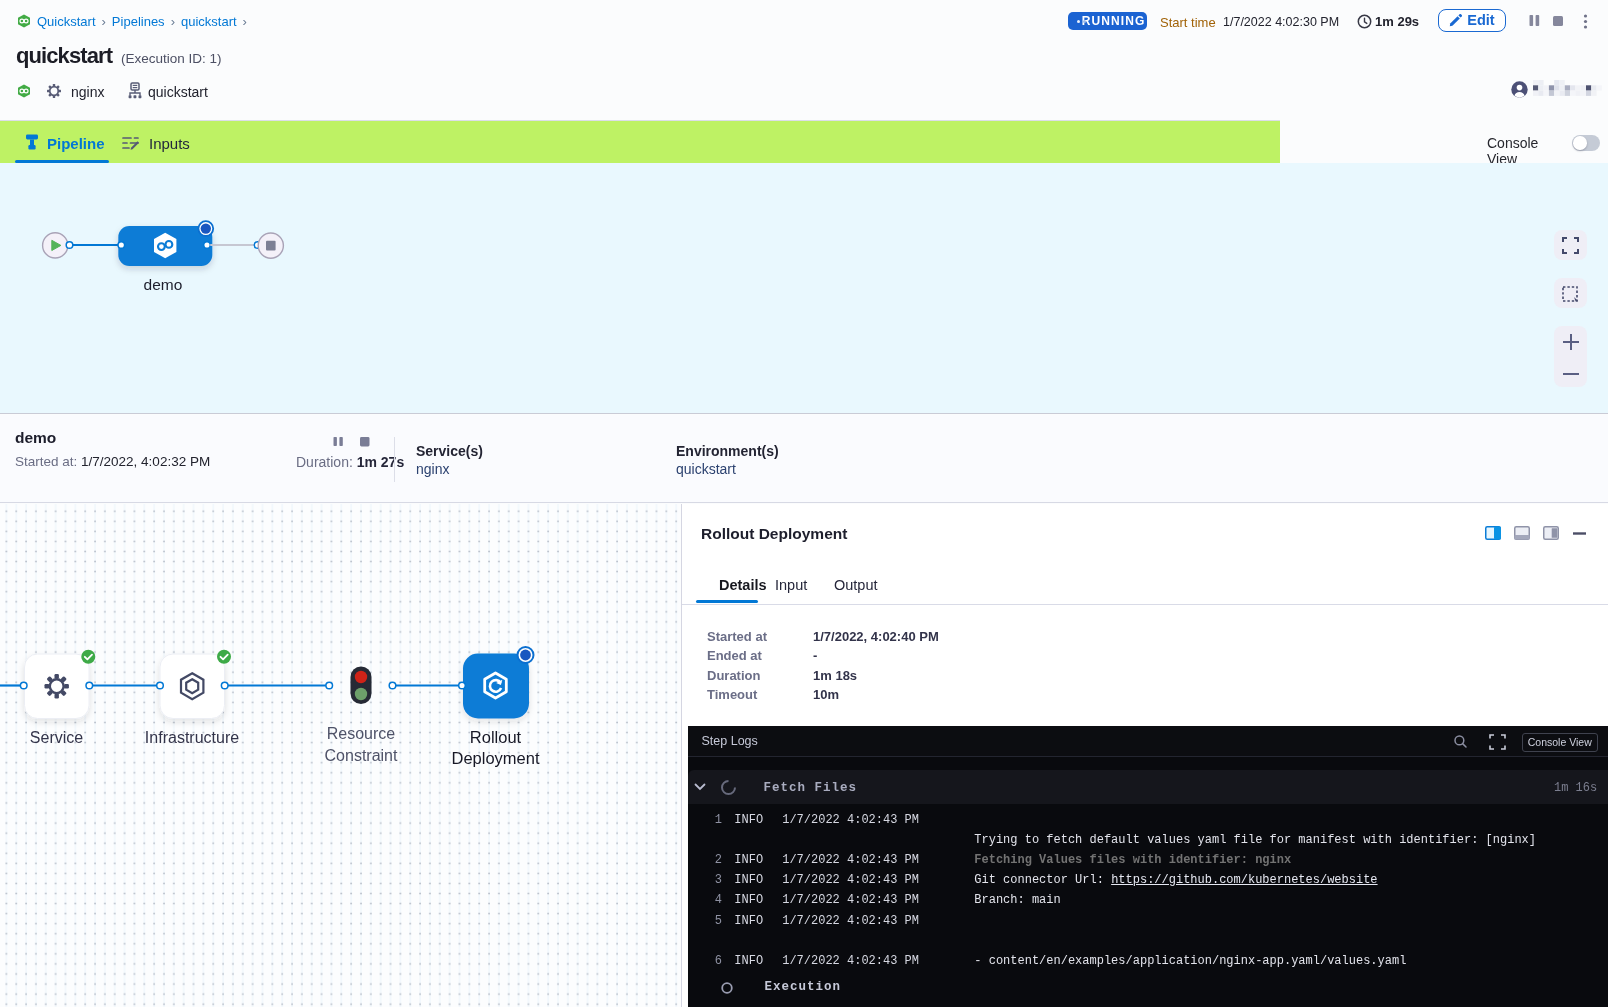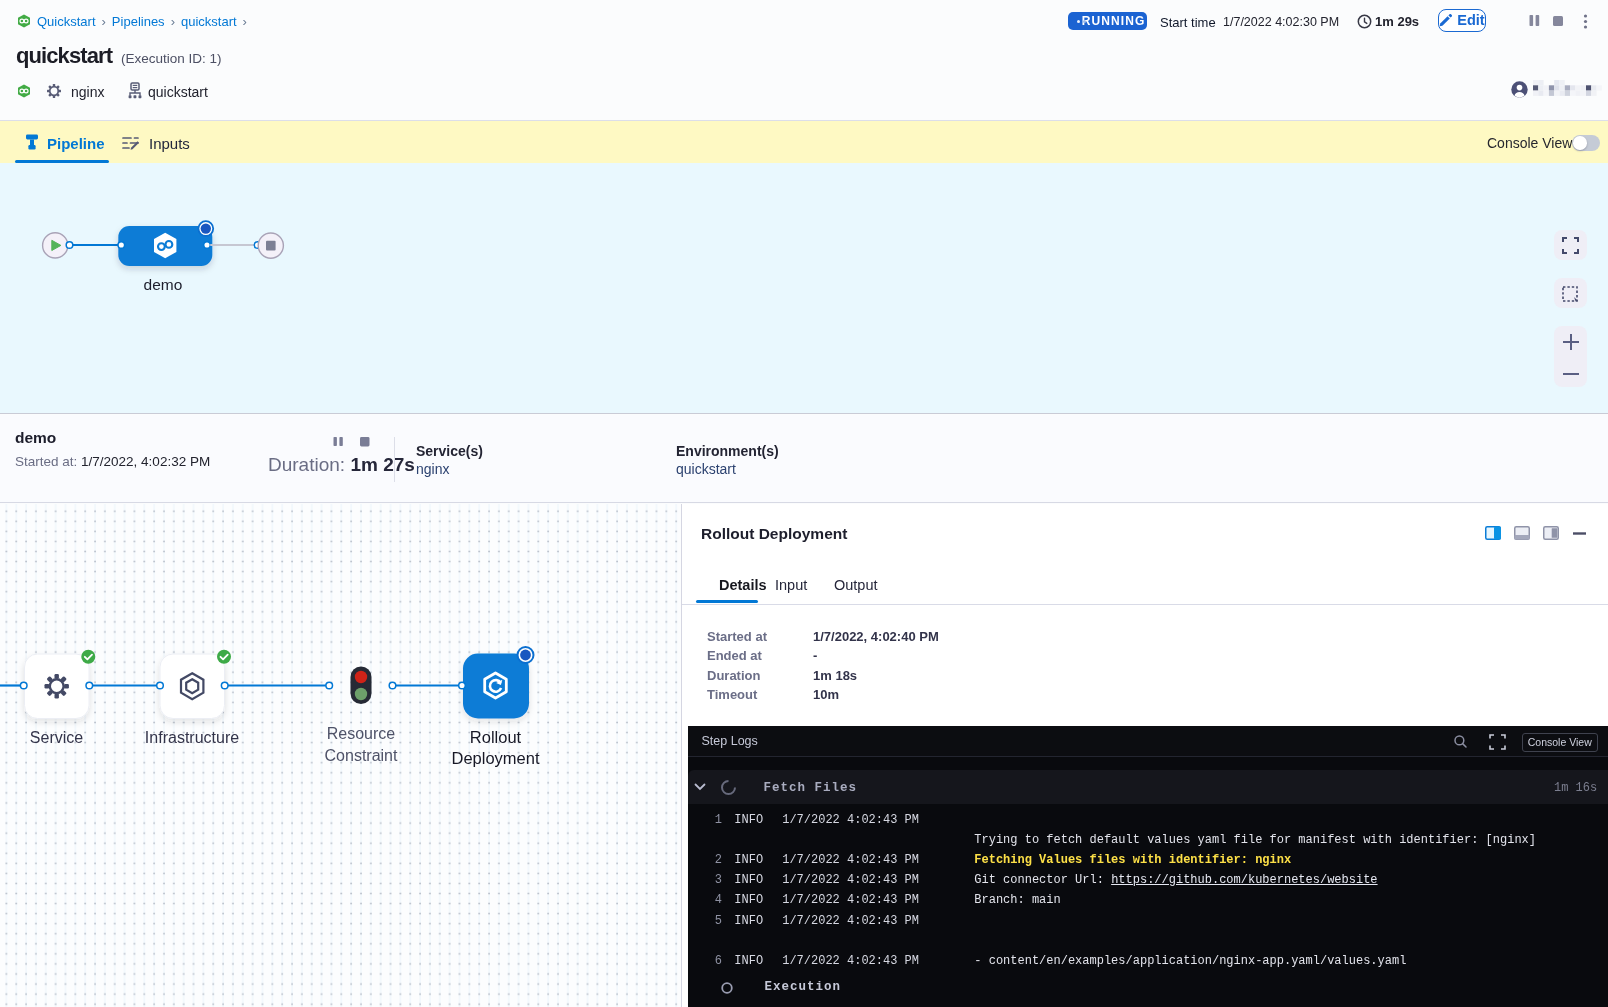--- a/index.html
+++ b/index.html
@@ -16,27 +16,27 @@
   .meta-txt { font-size:14px; color:#22232e; }
 
   .badge { position:absolute; left:1068px; top:12px; width:79px; height:18px;
     background:#1b63d2; border-radius:5px; color:#fff; font-size:12px; font-weight:bold;
     letter-spacing:1.1px; line-height:18px; text-align:center; padding-left:12px; }
   .badge .dot { position:absolute; left:9px; top:7.5px; width:3px; height:3px; border-radius:50%;
     background:#e9f0fb; }
   .badge .dot2 { position:absolute; left:15px; top:7.5px; width:3px; height:3px; border-radius:50%;
     background:#9dbcec; }
 
-  .editbtn { position:absolute; left:1438px; top:9px; width:48px; height:23px;
+  .editbtn { position:absolute; left:1438px; top:9px; width:68px; height:23px;
     border:1.5px solid #1a69d2; border-radius:8px; background:#fff; color:#1a69d2;
     font-size:14.5px; font-weight:bold; line-height:20px; text-align:center; }
 
   
-  .tabstrip { position:absolute; left:0; top:120px; width:1608px; height:43px;
-    background:#fef9c3; border-top:1px solid #dcdee9; }
+  .tabstrip { position:absolute; left:0; top:120px; width:1280px; height:43px;
+    background:#bef264; border-top:1px solid #dcdee9; }
   .tab-underline { position:absolute; left:15px; top:39px; width:94px; height:3px;
     background:#0278d5; border-radius:2px; }
 
   
   .canvas { position:absolute; left:0; top:163px; width:1608px; height:251px;
     background:#e9f8fe; border-bottom:1px solid #c9cbd6; }
   .ctlbtn { position:absolute; left:1554px; width:33px; background:#efeef6; border-radius:8px; }
 
   
   .infobar { position:absolute; left:0; top:415px; width:1608px; height:88px;
@@ -110,21 +110,21 @@
       <line x1="5.7" y1="3.4" x2="10.3" y2="3.4" stroke="#585c76" stroke-width="1.2"></line>
       <line x1="5.7" y1="5.6" x2="10.3" y2="5.6" stroke="#585c76" stroke-width="1.2"></line>
       <path d="M8 8 L8 11 M8 11 L3 11 L3 13.5 M8 11 L13 11 L13 13.5" fill="none" stroke="#585c76" stroke-width="1.4"></path>
       <rect x="1.6" y="13.3" width="2.9" height="2.9" rx="0.6" fill="#585c76"></rect>
       <rect x="6.5" y="13.3" width="2.9" height="2.9" rx="0.6" fill="#585c76"></rect>
       <rect x="11.5" y="13.3" width="2.9" height="2.9" rx="0.6" fill="#585c76"></rect>
     </svg>
     <div class="abs meta-txt" style="left:148px;top:84px">quickstart</div>
 
     <div class="badge">RUNNING<span class="dot"></span><span class="dot2"></span></div>
-    <div class="abs" style="left:1160px;top:14.5px;font-size:13px;color:#0f172a">Start time</div>
+    <div class="abs" style="left:1160px;top:14.5px;font-size:13px;color:#a16207">Start time</div>
     <div class="abs" style="left:1223px;top:14.5px;font-size:12.5px;color:#22232e">1/7/2022 4:02:30 PM</div>
     <svg class="abs" style="left:1357px;top:13.5px" width="15" height="15" viewBox="0 0 15 15">
       <circle cx="7.5" cy="7.5" r="6.2" fill="none" stroke="#383946" stroke-width="1.5"></circle>
       <path d="M7.5 4.2 L7.5 7.8 L9.8 9.4" fill="none" stroke="#383946" stroke-width="1.4" stroke-linecap="round"></path>
     </svg>
     <div class="abs" style="left:1375px;top:14px;font-size:13px;font-weight:bold;color:#22232e">1m 29s</div>
     <div class="editbtn">
       <svg style="vertical-align:-2px;margin-right:5px" width="13" height="13" viewBox="0 0 13 13">
         <path d="M1.2 9.6 L8.6 2.2 L10.8 4.4 L3.4 11.8 L0.8 12.2 Z" fill="#1a69d2"></path>
         <path d="M9.4 1.4 L10.5 0.3 a1.1 1.1 0 0 1 1.6 0 l0.6 0.6 a1.1 1.1 0 0 1 0 1.6 L11.6 3.6 Z" fill="#1a69d2"></path>
@@ -273,21 +273,21 @@
   <div class="infobar" id="infobar">
     <div class="abs" style="left:15px;top:14px;font-size:15.5px;font-weight:bold;color:#1d1e2c">demo</div>
     <div class="abs" style="left:15px;top:38.5px;font-size:13.5px"><span class="lbl">Started at:</span> <span style="color:#22232e">1/7/2022, 4:02:32 PM</span></div>
     <svg class="abs" style="left:333px;top:22px" width="11" height="9" viewBox="0 0 11 9">
       <rect x="0.5" y="0" width="3.4" height="9" rx="0.8" fill="#7a7d96"></rect>
       <rect x="6.4" y="0" width="3.4" height="9" rx="0.8" fill="#7a7d96"></rect>
     </svg>
     <svg class="abs" style="left:360px;top:22px" width="9.5" height="9.5" viewBox="0 0 10 10">
       <rect x="0" y="0" width="10" height="10" rx="1.5" fill="#7a7d96"></rect>
     </svg>
-    <div class="abs" style="left:268px;top:38.5px;font-size:19px"><span class="lbl">Duration:</span> <span class="val-b">1m 27s</span></div>
+    <div class="abs" style="left:296px;top:38.5px;font-size:14px"><span class="lbl">Duration:</span> <span class="val-b">1m 27s</span></div>
     <div class="abs" style="left:394px;top:22px;width:1px;height:45px;background:#dcdee8"></div>
     <div class="abs" style="left:416px;top:27.5px;font-size:14px;font-weight:bold;color:#232433">Service(s)</div>
     <div class="abs" style="left:416px;top:46px;font-size:14px"><span class="link">nginx</span></div>
     <div class="abs" style="left:676px;top:27.5px;font-size:14px;font-weight:bold;color:#232433">Environment(s)</div>
     <div class="abs" style="left:676px;top:46px;font-size:14px"><span class="link">quickstart</span></div>
   </div>
 
   <div class="dotgrid" id="dotgrid">
     <svg class="abs" style="left:0;top:0" width="681" height="503" viewBox="0 0 681 503">
       <defs>
@@ -443,21 +443,21 @@
           <span class="linfo">INFO</span>
           <span class="lts">1/7/2022 4:02:43 PM</span>
         </div>
       <div class="logrow" style="top:104.2px">
           <span class="lmsg">Trying to fetch default values yaml file for manifest with identifier: [nginx]</span>
         </div>
       <div class="logrow" style="top:124.4px">
           <span class="ln">2</span>
           <span class="linfo">INFO</span>
           <span class="lts">1/7/2022 4:02:43 PM</span>
-          <span class="lmsg" style="font-weight:bold;color:#fde047">Fetching Values files with identifier: nginx</span>
+          <span class="lmsg" style="font-weight:bold;color:#737373">Fetching Values files with identifier: nginx</span>
         </div>
       <div class="logrow" style="top:144.6px">
           <span class="ln">3</span>
           <span class="linfo">INFO</span>
           <span class="lts">1/7/2022 4:02:43 PM</span>
           <span class="lmsg">Git connector Url: <span style="text-decoration:underline;color:#e6e8f2">https://github.com/kubernetes/website</span></span>
         </div>
       <div class="logrow" style="top:164.8px">
           <span class="ln">4</span>
           <span class="linfo">INFO</span>

